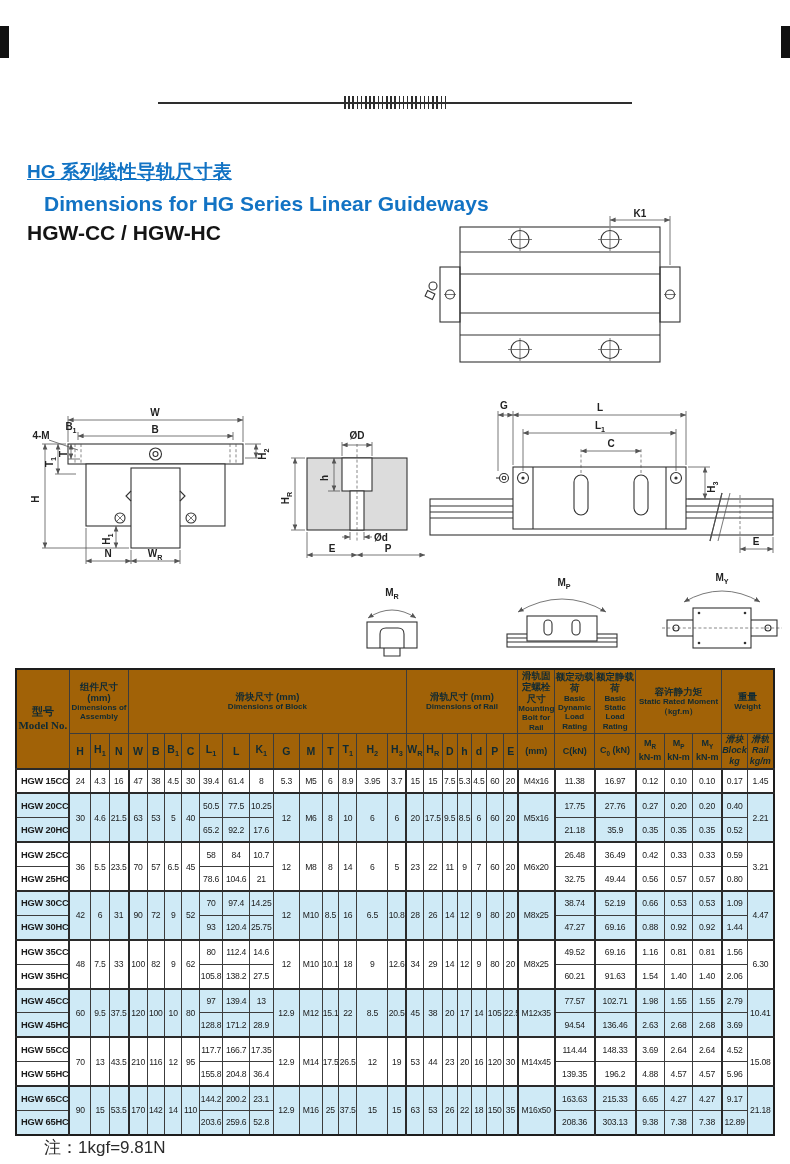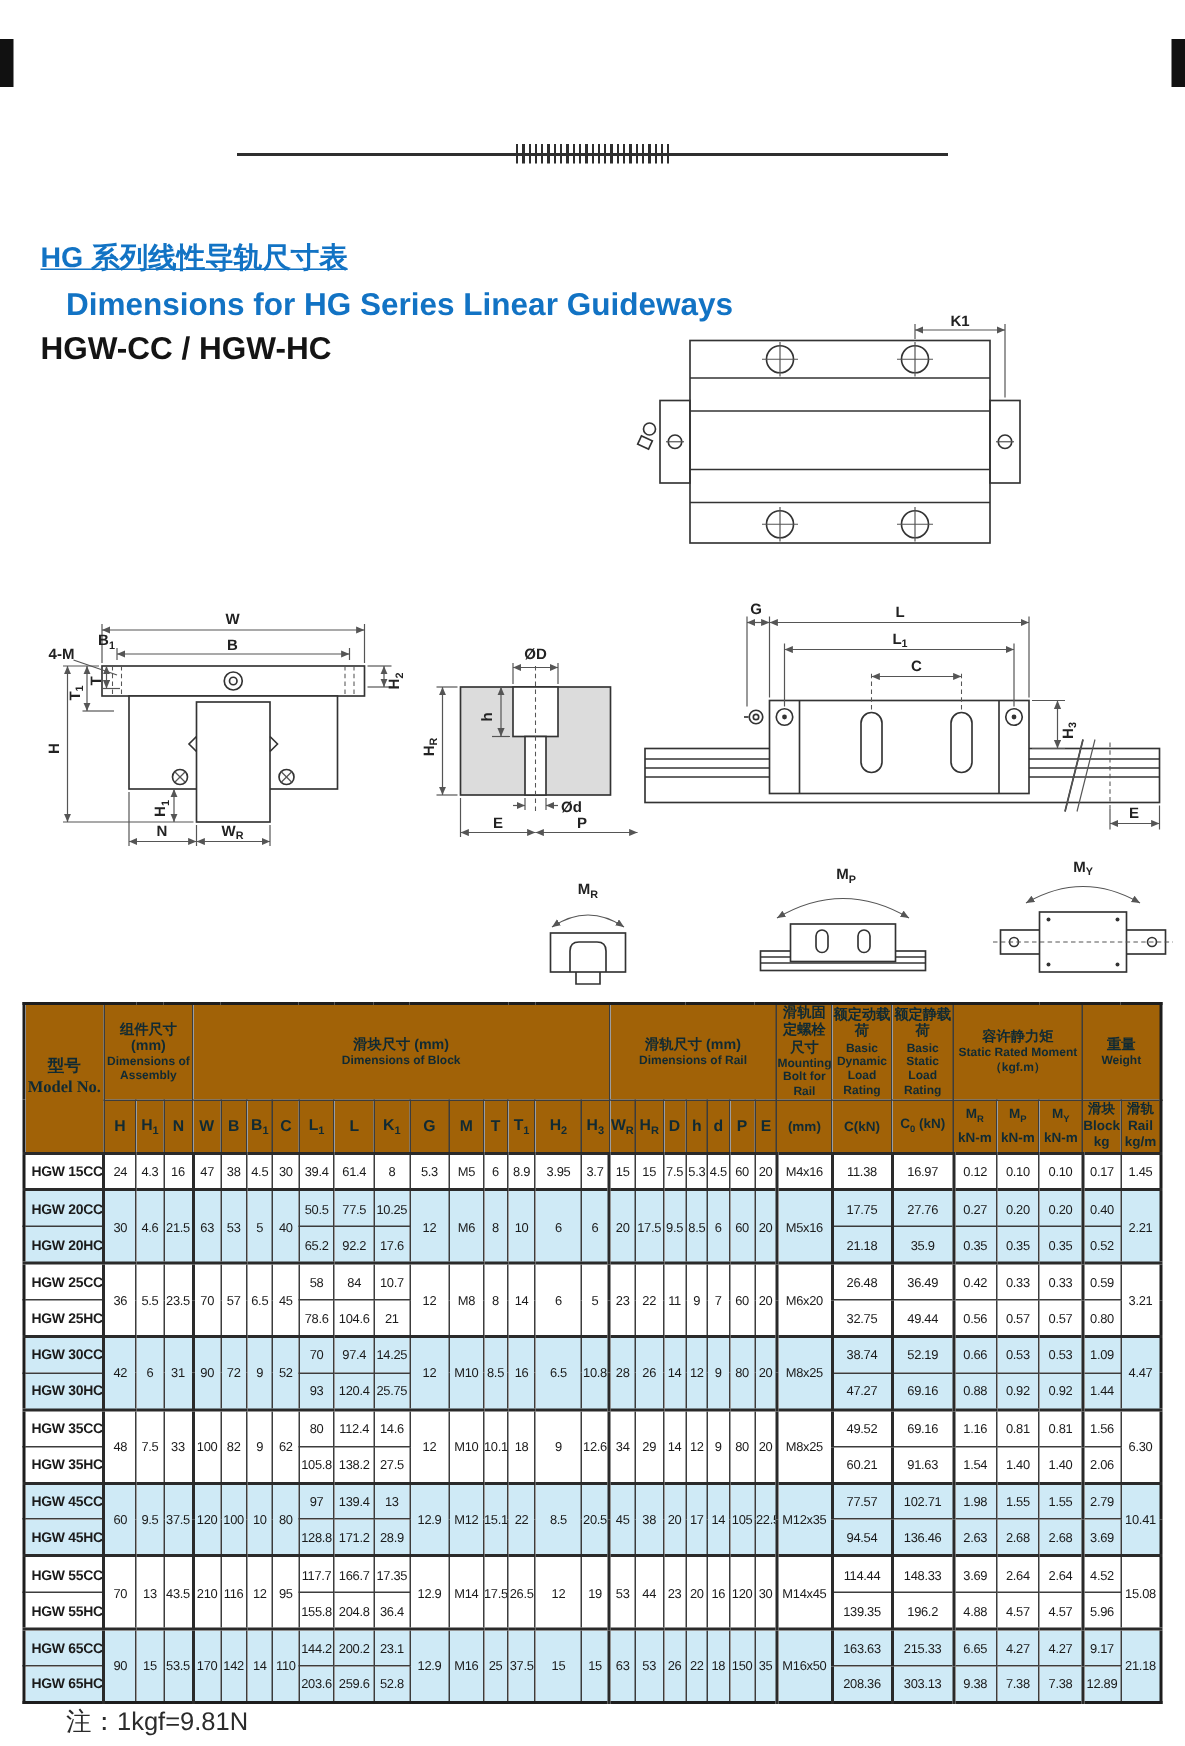--- a/index.html
+++ b/index.html
@@ -33,21 +33,21 @@
   thead th{background:#a16207;font-weight:bold;color:#102a33;}
   thead tr.gr{height:64px;} thead tr.lr{height:36px;}
   .gh{font-size:9.5px;line-height:1.18;}
   .gh .en{font-size:8px;font-weight:600;display:block;}
   .gh .cn{display:block;}
   .mdl-h{font-size:11px;line-height:1.25;font-family:Liberation Serif, serif;}
   .mdl-h .en{font-size:11px;display:block;}
   .lh{font-size:10.5px;}
   .uh{font-size:9px;}
   .mh{font-size:9px;line-height:1.5;}
-  .wh{font-size:9px;line-height:1.25;}
+  .wh{font-size:9px;line-height:1.25;font-style:italic;}
   tbody tr{height:24.4px;}
   tbody td{font-size:8.6px;letter-spacing:-0.2px;color:#1b1b1b;background:#fff;}
   tbody tr.tint td{background:#cfeaf6;}
   tbody tr.grp td{border-top:2px solid #2a2a2a;}
   td.model{text-align:left;padding-left:4px;font-weight:bold;font-size:9.3px;white-space:nowrap;}
   .thickL{border-left:2px solid #2a2a2a;}
   sub{font-size:70%;}
   .footnote{position:absolute;left:44px;top:1136px;font-size:17px;color:#2b2b2b;}
 </style>
 </head>

